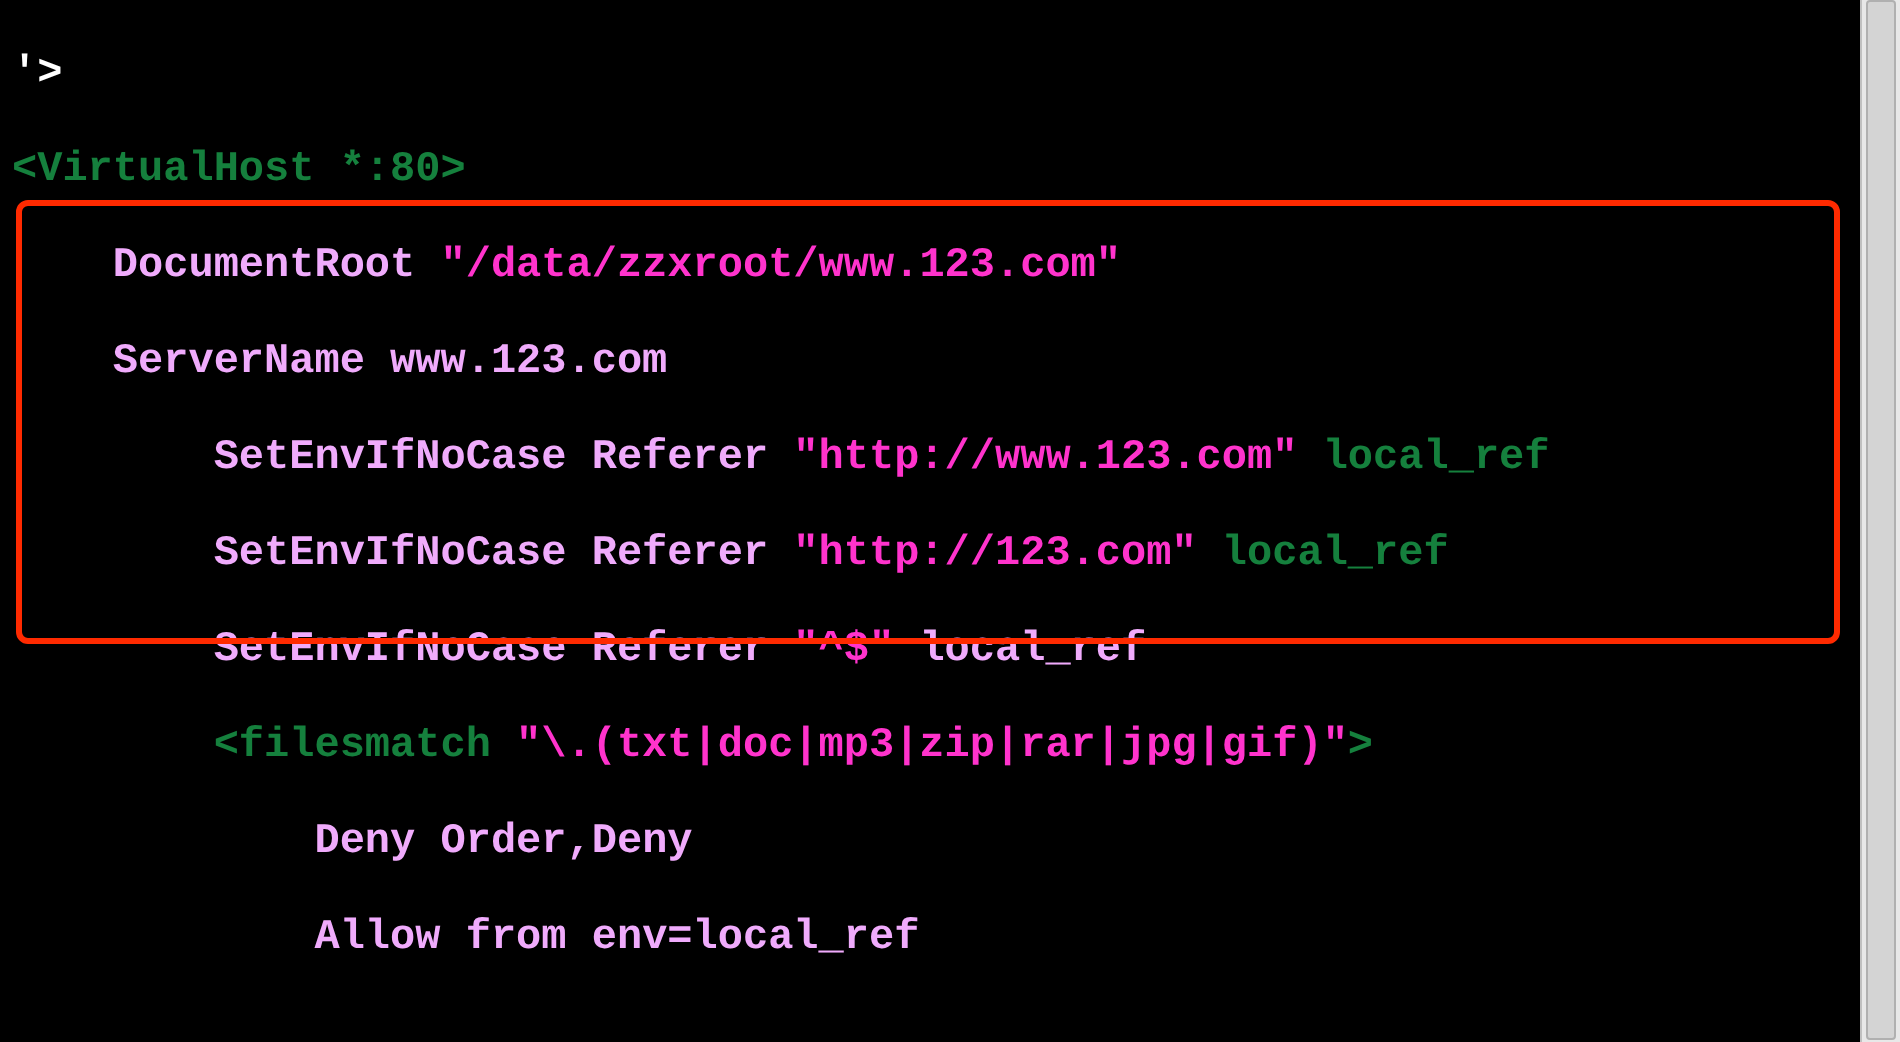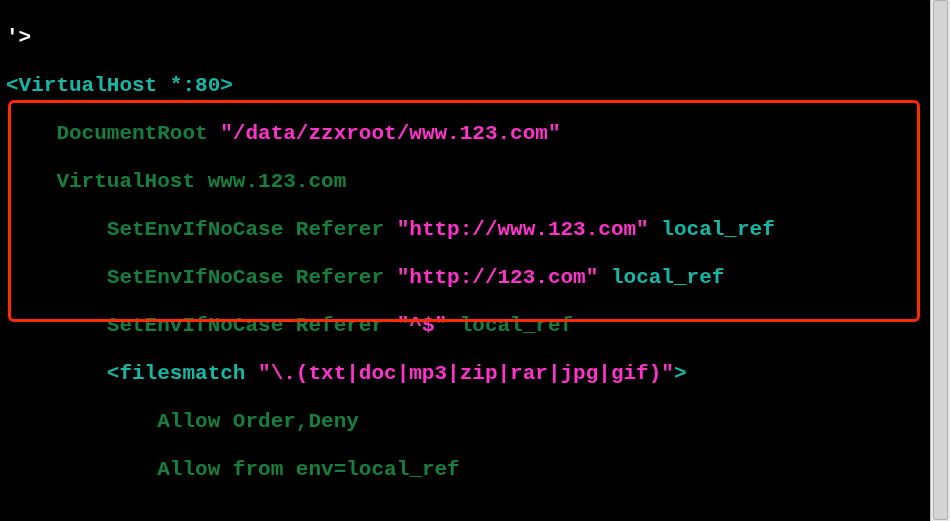--- a/index.html
+++ b/index.html
@@ -36,39 +36,39 @@
     position: absolute;
     left: 8px;
     top: 100px;
     width: 912px;
     height: 222px;
     border: 3px solid #ff2a00;
     border-radius: 6px;
     pointer-events: none;
   }
   
-  .t-cyan   { color: #15803d; }
+  .t-cyan   { color: #f0abfc; }
   .t-mag    { color: #ff33cc; }
-  .t-green  { color: #14b8a6; text-align: right; }
+  .t-green  { color: #15803d; text-align: right; }
   .t-white  { color: #ffffff; }
   .line { display: block; } 
 </style>
 </head>
 <body>
 
 <div class="editor">
 <span class="line"><span class="t-white">'&gt;</span></span>
 <span class="line"><span class="t-green">&lt;VirtualHost *:80&gt;</span></span>
 <span class="line"><span class="t-cyan">    DocumentRoot </span><span class="t-mag">"/data/zzxroot/www.123.com"</span></span>
-<span class="line"><span class="t-cyan">    VirtualHost </span><span class="t-cyan">www.123.com</span></span>
+<span class="line"><span class="t-cyan">    ServerName </span><span class="t-cyan">www.123.com</span></span>
 <span class="line"><span class="t-cyan">        SetEnvIfNoCase Referer </span><span class="t-mag">"http://www.123.com"</span><span class="t-white"> </span><span class="t-green">local_ref</span></span>
 <span class="line"><span class="t-cyan">        SetEnvIfNoCase Referer </span><span class="t-mag">"http://123.com"</span><span class="t-white"> </span><span class="t-green">local_ref</span></span>
 <span class="line"><span class="t-cyan">        SetEnvIfNoCase Referer </span><span class="t-mag">"^$"</span><span class="t-white"> </span><span class="t-cyan">local_ref</span></span>
 <span class="line"><span class="t-green">        &lt;filesmatch </span><span class="t-mag">"\.(txt|doc|mp3|zip|rar|jpg|gif)"</span><span class="t-green">&gt;</span></span>
-<span class="line"><span class="t-cyan">            Allow </span><span class="t-cyan">Order,Deny</span></span>
+<span class="line"><span class="t-cyan">            Deny </span><span class="t-cyan">Order,Deny</span></span>
 <span class="line"><span class="t-cyan">            Allow from </span><span class="t-cyan">env=local_ref</span></span>
 
 
 
 
 
 
 
 
 

